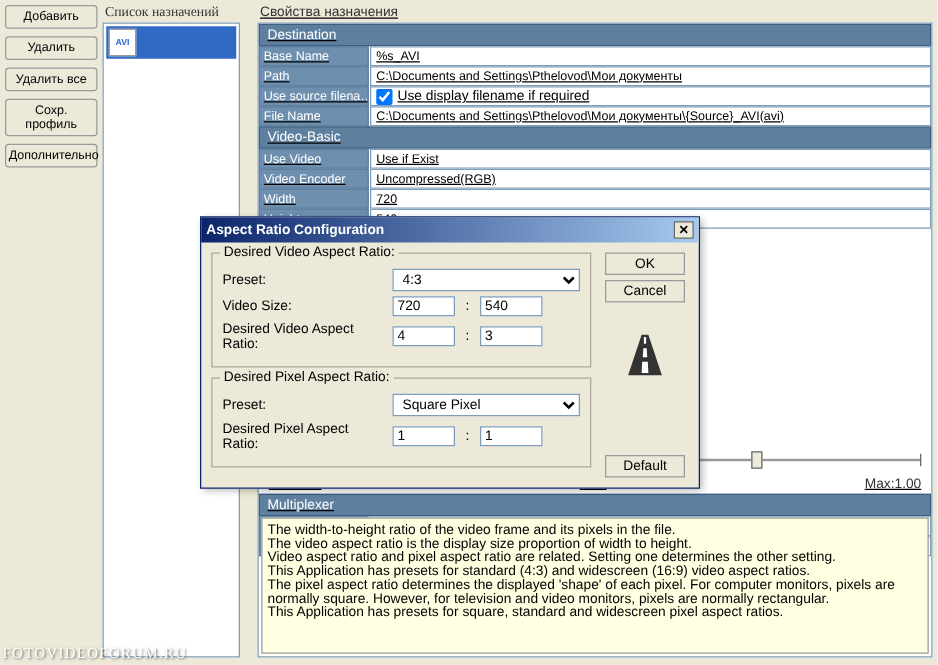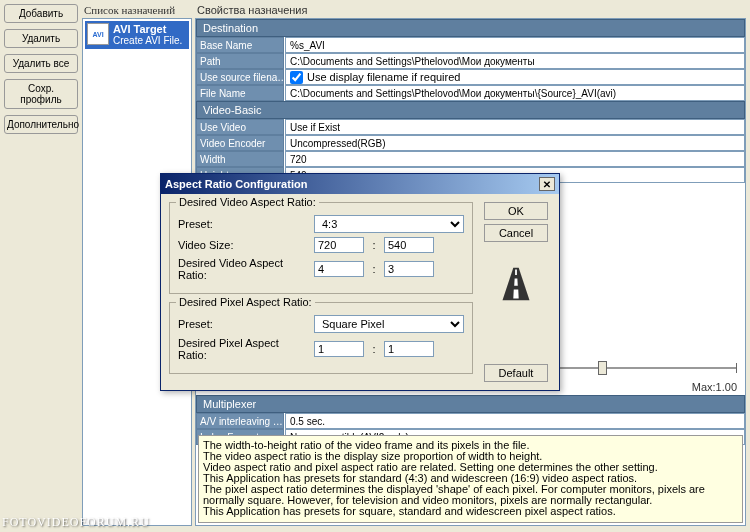--- a/index.html
+++ b/index.html
@@ -7,35 +7,35 @@
 .sidebar { position: absolute; left: 4px; top: 4px; width: 74px; }
 .sidebar button { display: block; width: 100%; margin-bottom: 6px; padding: 3px 2px; background: #ece9d8; border: 1px solid #999; border-radius: 3px; cursor: pointer; font-size: 10px; }
 .listcol { position: absolute; left: 82px; top: 4px; width: 110px; height: 524px; }
 .listcol-header { font-size: 11px; color: #333; padding: 0 2px 2px; font-family: Liberation Serif, serif; }
 .listbox { background: #fff; border: 1px solid #7f9db9; height: 508px; padding: 2px; }
 .list-item { display: flex; align-items: flex-start; gap: 4px; background: #316ac5; color: #fff; padding: 2px; }
 .list-item .iconbox { width: 22px; height: 22px; background: #fff; border: 1px solid #999; display: flex; align-items: center; justify-content: center; color: #2b6cd1; font-size: 7px; font-weight: bold; }
 .list-item .meta { line-height: 12px; }
 .list-item .title { font-weight: bold; font-size: 11px; }
 .list-item .sub { font-size: 10px; }
-.propcol { position: absolute; left: 195px; top: 4px; right: 4px; height: 524px; }
+.propcol { position: absolute; left: 206px; top: 4px; right: 4px; height: 524px; text-decoration: underline; }
 .propcol-header { font-size: 11px; color: #333; padding: 0 2px 2px; }
 .proparea { background: #fff; border: 1px solid #7f9db9; height: 508px; overflow: hidden; position: relative; }
 .section-header { background: #5f7f9f; color: #fff; padding: 2px 6px; font-size: 11px; border: 1px solid #3f5f7f; display: flex; align-items: center; }
 .section-body { padding: 0; }
 .prop-row { display: flex; align-items: stretch; height: 16px; }
 .prop-label { width: 88px; background: #6f8faf; color: #fff; padding: 2px 3px; font-size: 10px; border: 1px solid #5f7f9f; white-space: nowrap; overflow: hidden; }
 .prop-value { flex: 1; background: #fff; border: 1px solid #7f9db9; padding: 1px 4px; margin-left: 1px; font-size: 10px; display: flex; align-items: center; }
 .prop-value.checkbox-row input { margin-right: 4px; }
 .slider-area { padding: 4px 8px 2px; font-size: 10px; display: flex; justify-content: space-between; color: #333; }
 .slider-track { position: relative; height: 18px; margin: 0 8px; }
 .slider-track .line { position: absolute; left: 0; right: 0; top: 8px; height: 2px; background: #999; }
 .slider-track .tick { position: absolute; top: 4px; width: 1px; height: 10px; background: #666; }
 .slider-track .thumb { position: absolute; top: 2px; width: 9px; height: 14px; background: #ece9d8; border: 1px solid #666; cursor: pointer; }
-.helpbox { position: absolute; bottom: 2px; left: 2px; right: 2px; height: 88px; background: #ffffe1; border: 1px solid #999; padding: 4px; font-size: 10px; line-height: 11px; overflow: hidden; }
+.helpbox { position: absolute; bottom: 2px; left: 2px; right: 2px; height: 109px; background: #ffffe1; border: 1px solid #999; padding: 4px; font-size: 10px; line-height: 11px; overflow: hidden; }
 .modal { position: absolute; left: 160px; top: 173px; width: 400px; background: #ece9d8; border: 1px solid #0a246a; box-shadow: 2px 2px 6px rgba(0,0,0,0.3); z-index: 100; }
 .modal-title { background: linear-gradient(to right, #0a246a, #a6caf0); color: #fff; padding: 3px 4px; font-weight: bold; font-size: 11px; display: flex; justify-content: space-between; align-items: center; }
 .modal-title .close { width: 16px; height: 14px; background: #ece9d8; border: 1px solid #666; color: #000; display: flex; align-items: center; justify-content: center; cursor: pointer; font-weight: bold; font-size: 10px; }
 .modal-body { padding: 8px; display: flex; gap: 8px; }
 .modal-left { flex: 1; }
 .modal-right { width: 70px; display: flex; flex-direction: column; gap: 4px; align-items: center; }
 .modal-right button { width: 64px; padding: 2px; background: #ece9d8; border: 1px solid #999; cursor: pointer; }
 .groupbox { border: 1px solid #aca899; padding: 8px 8px 8px 8px; margin-bottom: 8px; position: relative; }
 .groupbox .legend { position: absolute; top: -7px; left: 6px; background: #ece9d8; padding: 0 3px; font-size: 11px; }
 .gb-row { display: flex; align-items: center; margin: 4px 0; gap: 6px; }
@@ -56,24 +56,20 @@
   <button>Удалить все</button>
   <button>Сохр. профиль</button>
   <button>Дополнительно</button>
 </div>
 
 <div class="listcol">
   <div class="listcol-header">Список назначений</div>
   <div class="listbox">
     <div class="list-item">
       <div class="iconbox">AVI</div>
-      <div class="meta">
-        <div class="title">AVI Target</div>
-        <div class="sub">Create AVI File.</div>
-      </div>
     </div>
   </div>
 </div>
 
 <div class="propcol">
   <div class="propcol-header">Свойства назначения</div>
   <div class="proparea">
 
     <div class="section-header">Destination</div>
     <div class="section-body">

